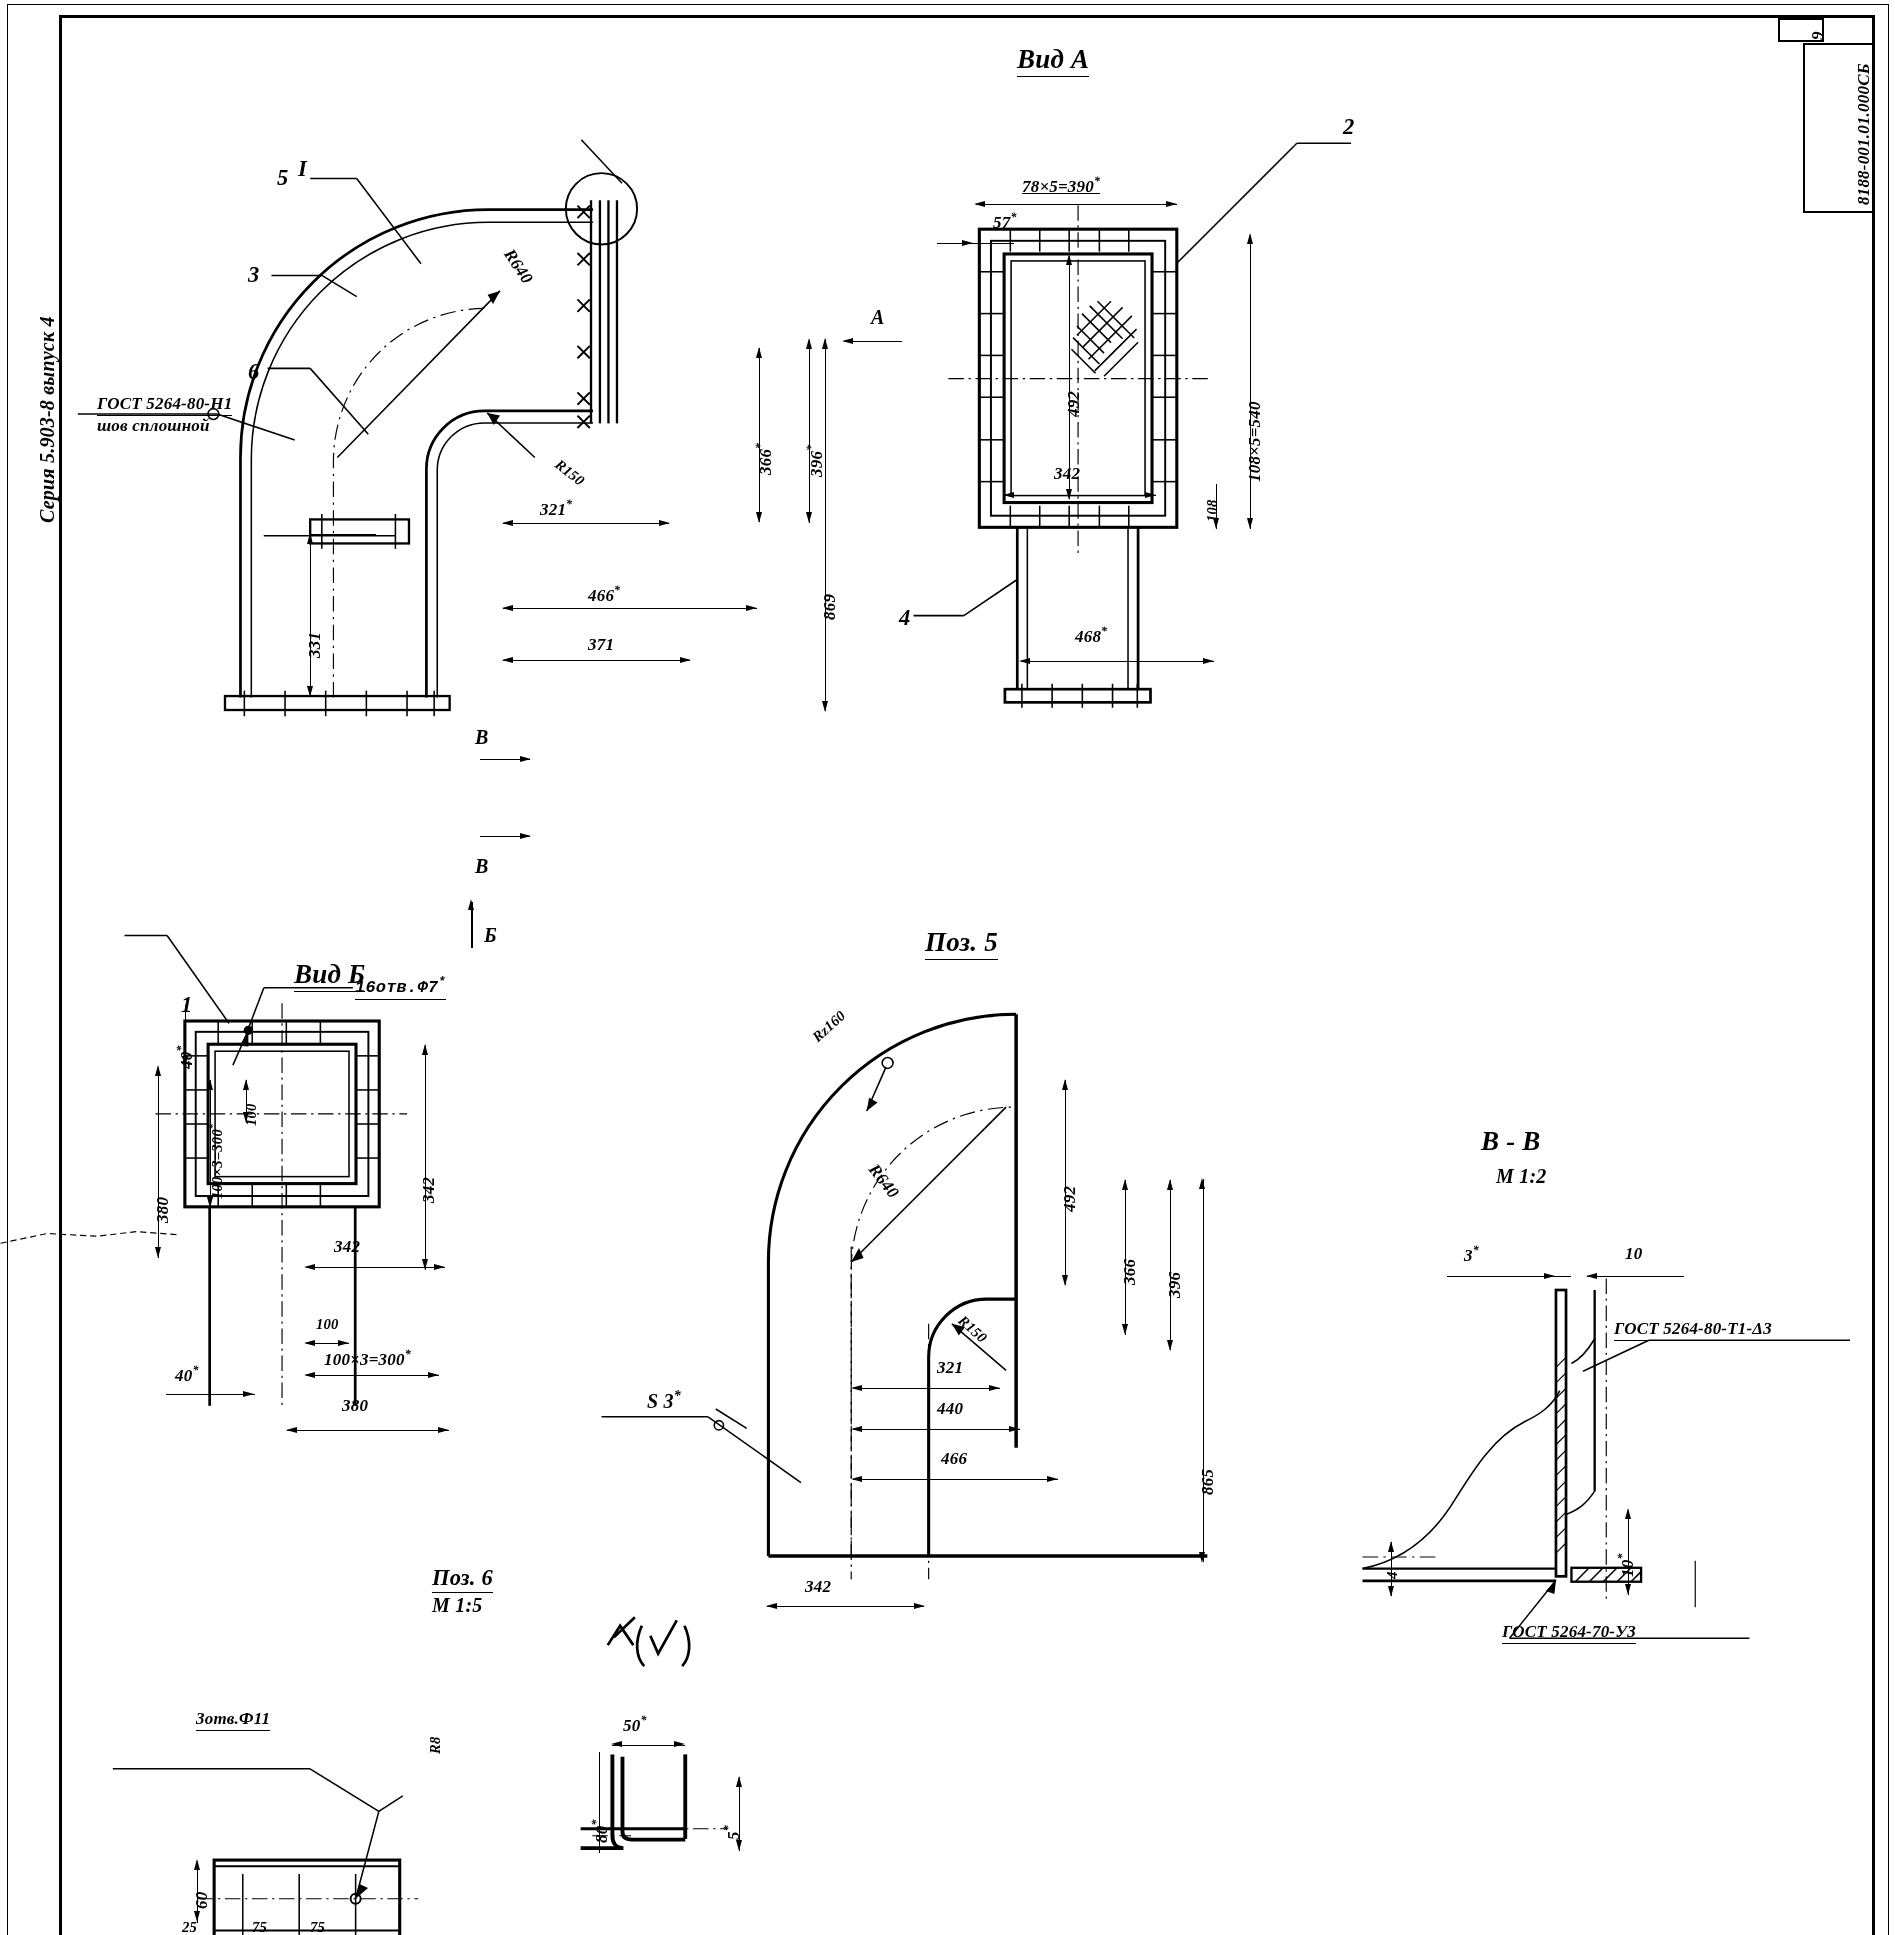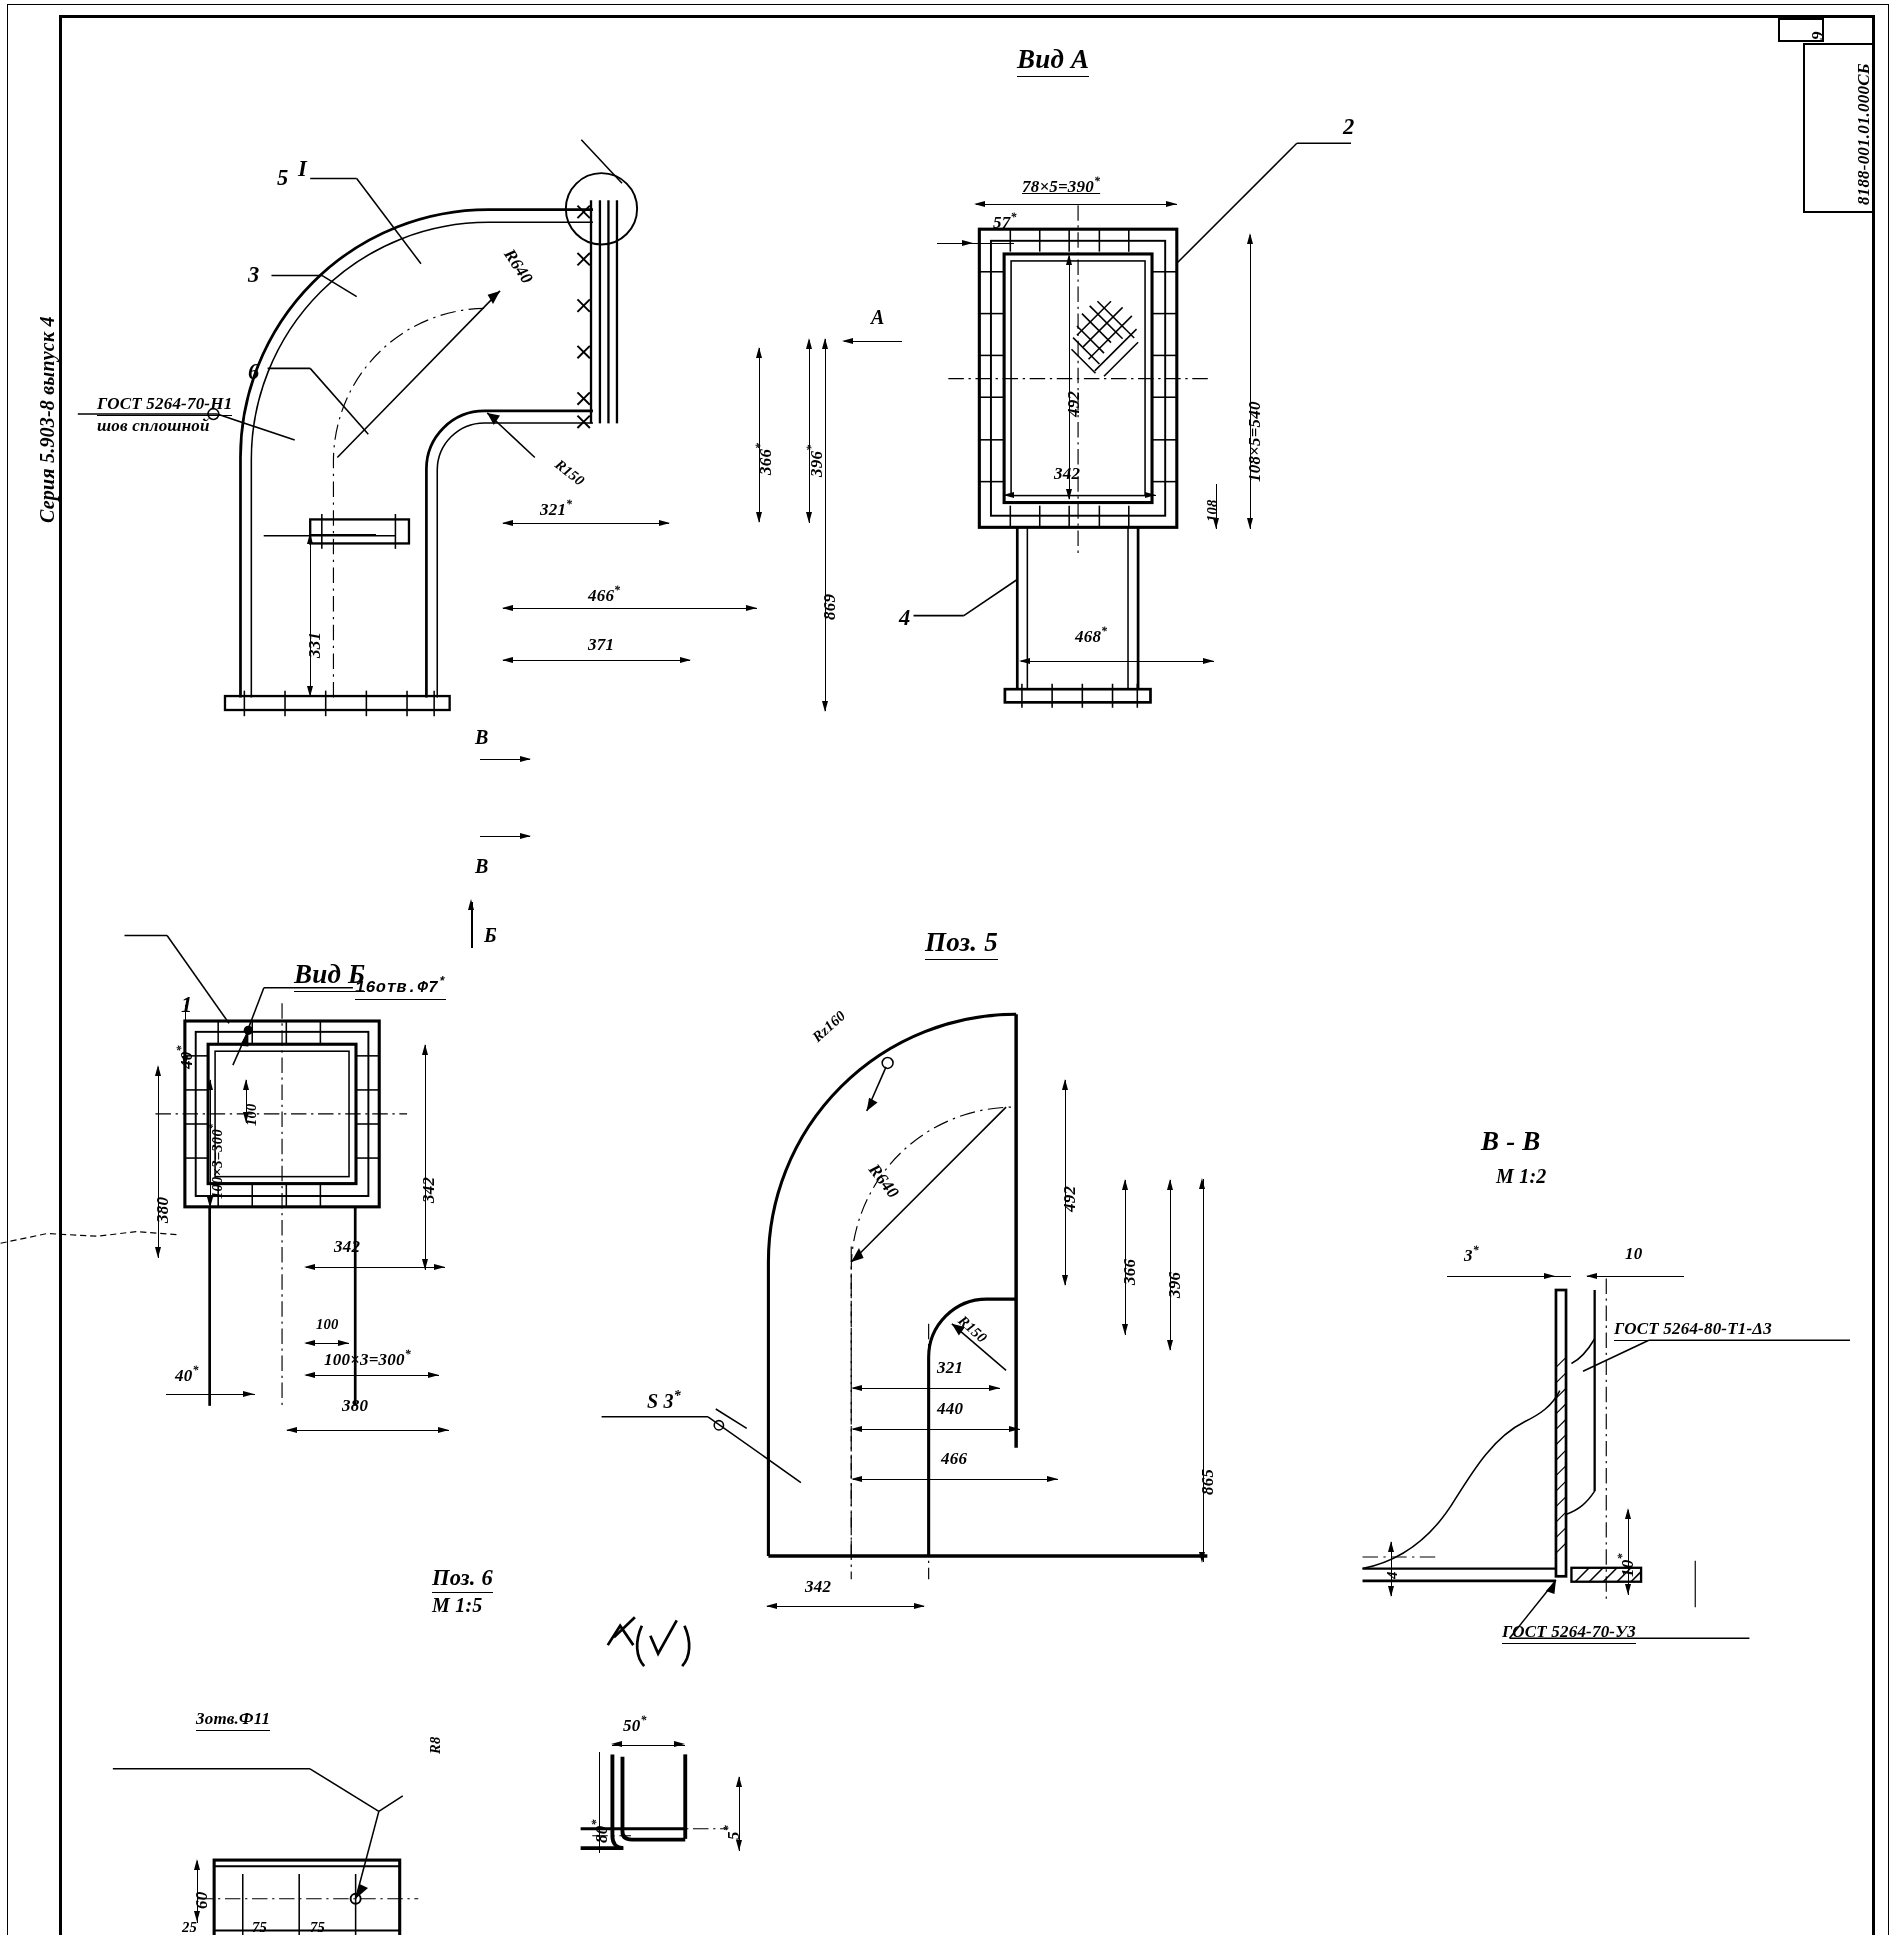--- a/index.html
+++ b/index.html
@@ -185,21 +185,21 @@
       <line x1="-300" y1="648" x2="60" y2="648" stroke="#000" stroke-width="4"></line>
       <circle cx="50" cy="648" r="14" fill="none" stroke="#000" stroke-width="4"></circle>
       <line x1="60" y1="648" x2="260" y2="715" stroke="#000" stroke-width="4"></line>
     </svg>
 
     <div class="txt t-xl" style="left:298px;top:157px;">I</div>
     <div class="txt t-xl" style="left:277px;top:166px;">5</div>
     <div class="txt t-xl" style="left:248px;top:263px;">3</div>
     <div class="txt t-xl" style="left:248px;top:360px;">6</div>
 
-    <div class="txt t-md und" style="left:97px;top:395px;">ГОСТ 5264-70-Н1</div>
+    <div class="txt t-md und" style="left:97px;top:395px;">ГОСТ 5264-80-Н1</div>
     <div class="txt t-md" style="left:97px;top:417px;">шов сплошной</div>
 
     <div class="txt t-md" style="left:515px;top:246px;transform:rotate(56deg);transform-origin:0 0;">R640</div>
     <div class="txt t-sm" style="left:562px;top:456px;transform:rotate(38deg);transform-origin:0 0;">R150</div>
 
     <div class="dimvert" style="left:759px;top:348px;height:174px;"></div>
     <div class="arrowU" style="left:756px;top:347px;"></div>
     <div class="arrowD" style="left:756px;top:512px;"></div>
     <div class="txt t-md rot90" style="left:754px;top:475px;"><span>366</span><span class="star">*</span></div>
 

